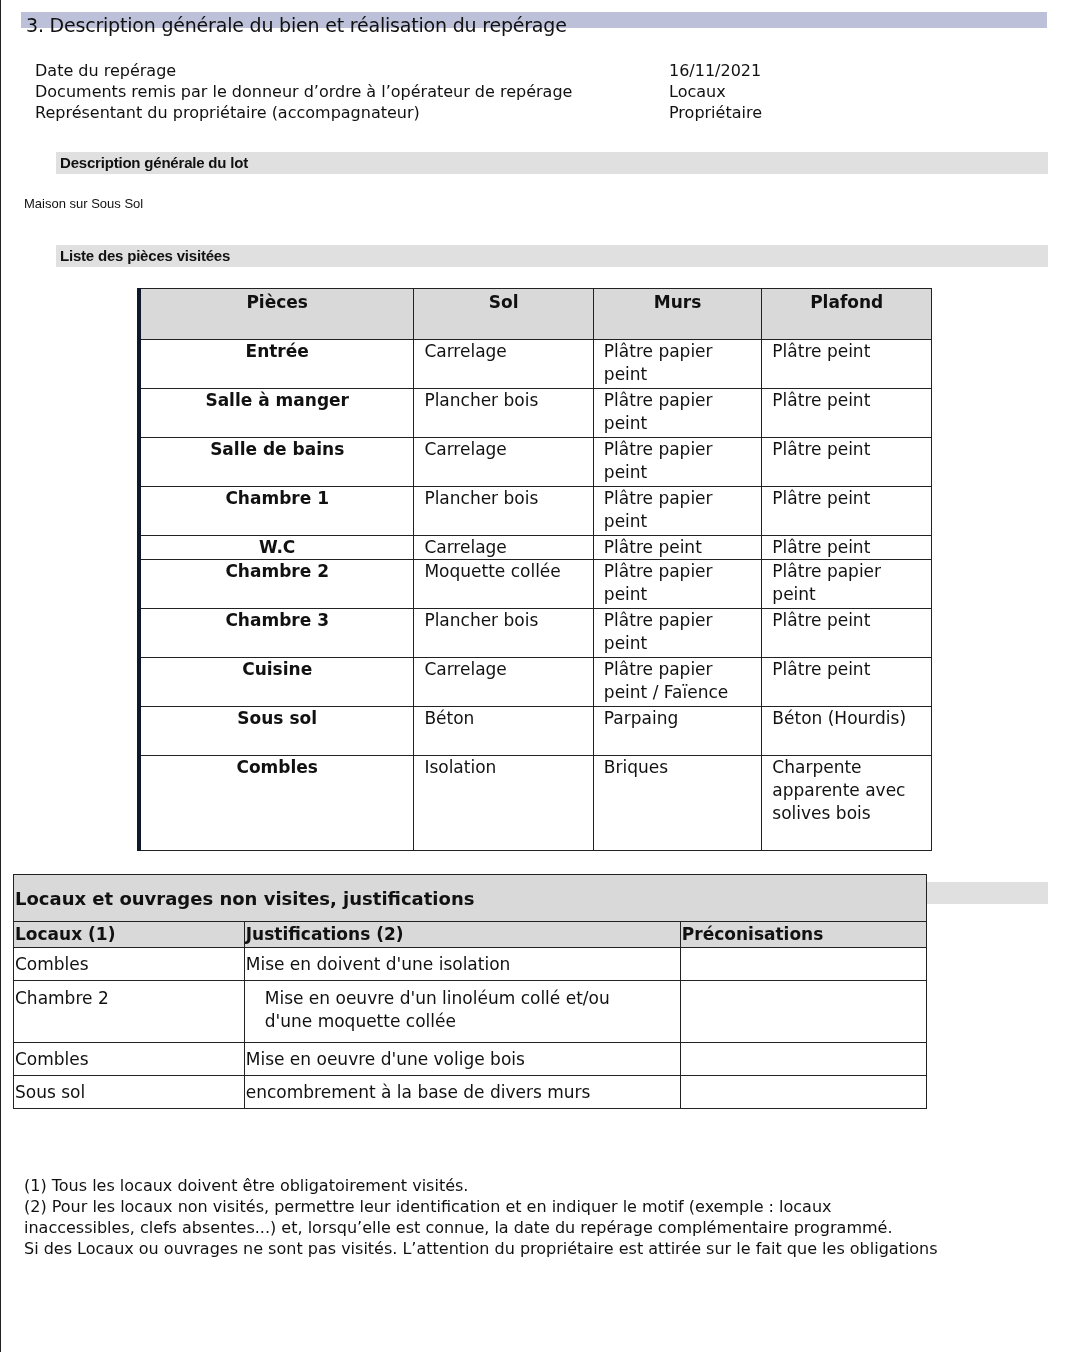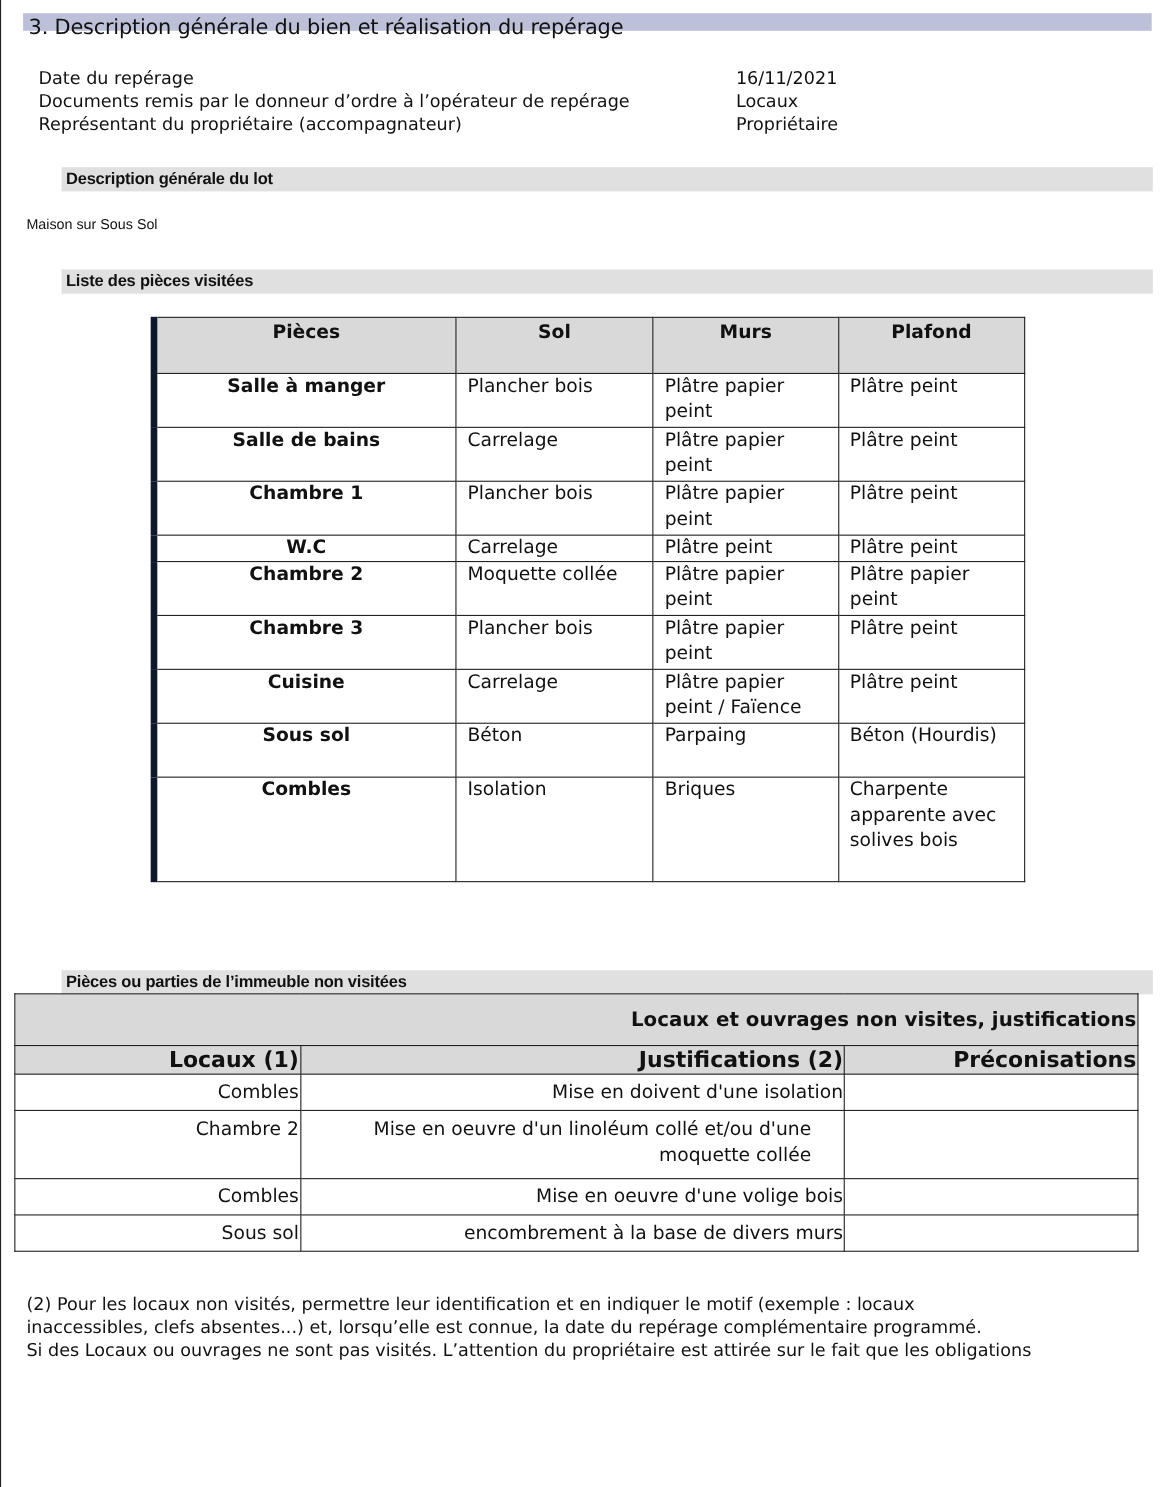--- a/index.html
+++ b/index.html
@@ -31,29 +31,29 @@
   .rooms {
     position: absolute; left: 137px; top: 288px; width: 795px;
     font-size: 17px; line-height: 23px;
   }
   .rooms th, .rooms td { border: 1.5px solid #222; vertical-align: top; padding: 0 10px; text-align: left; }
   .rooms th { background: #d9d9d9; text-align: center; height: 48px; font-weight: bold; padding-top: 2px; }
   .rooms td.piece { font-weight: bold; text-align: center; }
   .rooms td { height: 48px; }
   .rooms tr.short td { height: 23px; }
   .rooms tr.tall td { height: 94px; }
-  .rooms th:first-child, .rooms td:first-child { border-left: 6px solid #0f172a; }
+  .rooms th:first-child, .rooms td:first-child { border-left: 4px solid #0f172a; }
 
   .nonvisit {
-    position: absolute; left: 13px; top: 903px; width: 1022px;
-    font-size: 17px; line-height: 23px; text-align: right;
+    position: absolute; left: 13px; top: 874px; width: 914px;
+    font-size: 17px; line-height: 23px; text-align: left;
   }
   .nonvisit th, .nonvisit td { border: 1.5px solid #222; }
   .nonvisit th.caption-cell { background: #d9d9d9; height: 44px; font-weight: bold; font-size: 18px; }
-  .nonvisit th.col-head { background: #d9d9d9; height: 23px; font-weight: bold; font-size: 20px; }
+  .nonvisit th.col-head { background: #d9d9d9; height: 23px; font-weight: bold; font-size: 17px; }
   .nonvisit td { height: 30px; vertical-align: middle; }
   .nonvisit tr.two-line td { height: 54px; vertical-align: top; padding-top: 6px; }
 
   .notes { position: absolute; left: 24px; top: 1175px; font-size: 16px; line-height: 21px; width: 1030px; }
   .notes div { white-space: nowrap; }
 </style>
 </head>
 <body>
 
 <div class="page-border"></div>
@@ -90,20 +90,26 @@
   <thead>
     <tr>
       <th>Pièces</th>
       <th>Sol</th>
       <th>Murs</th>
       <th>Plafond</th>
     </tr>
   </thead>
   <tbody>
     <tr>
+      <td class="piece">Entrée</td>
+      <td>Carrelage</td>
+      <td>Plâtre papier peint</td>
+      <td>Plâtre peint</td>
+    </tr>
+    <tr>
       <td class="piece">Salle à manger</td>
       <td>Plancher bois</td>
       <td>Plâtre papier peint</td>
       <td>Plâtre peint</td>
     </tr>
     <tr>
       <td class="piece">Salle de bains</td>
       <td>Carrelage</td>
       <td>Plâtre papier peint</td>
       <td>Plâtre peint</td>
@@ -189,16 +195,17 @@
     </tr>
     <tr>
       <td>Sous sol</td>
       <td>encombrement à la base de divers murs</td>
       <td></td>
     </tr>
   </tbody>
 </table>
 
 <div class="notes">
+  <div>(1) Tous les locaux doivent être obligatoirement visités.</div>
   <div>(2) Pour les locaux non visités, permettre leur identification et en indiquer le motif (exemple : locaux</div>
   <div>inaccessibles, clefs absentes...) et, lorsqu’elle est connue, la date du repérage complémentaire programmé.</div>
   <div>Si des Locaux ou ouvrages ne sont pas visités. L’attention du propriétaire est attirée sur le fait que les obligations</div>
 </div>
 
 </body></html>

